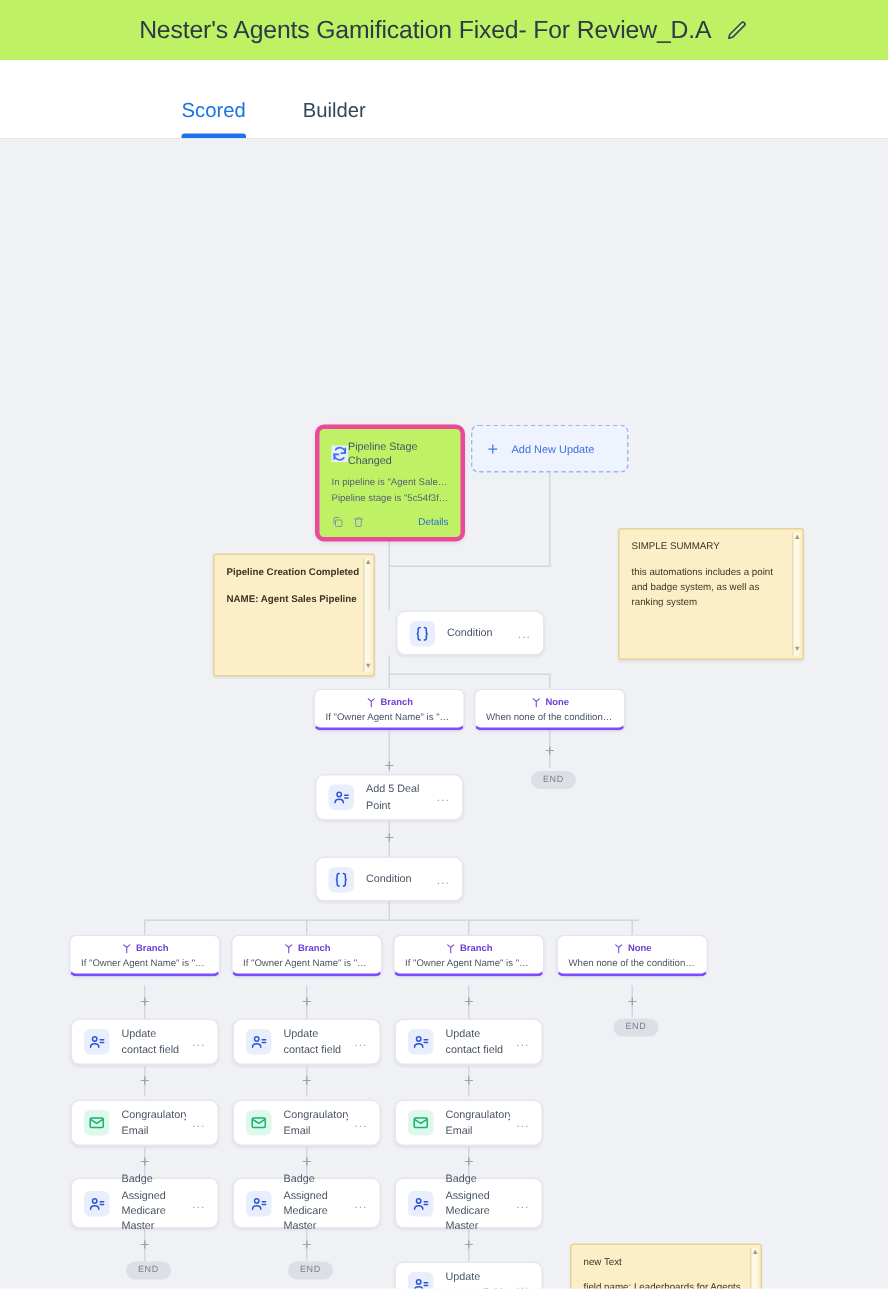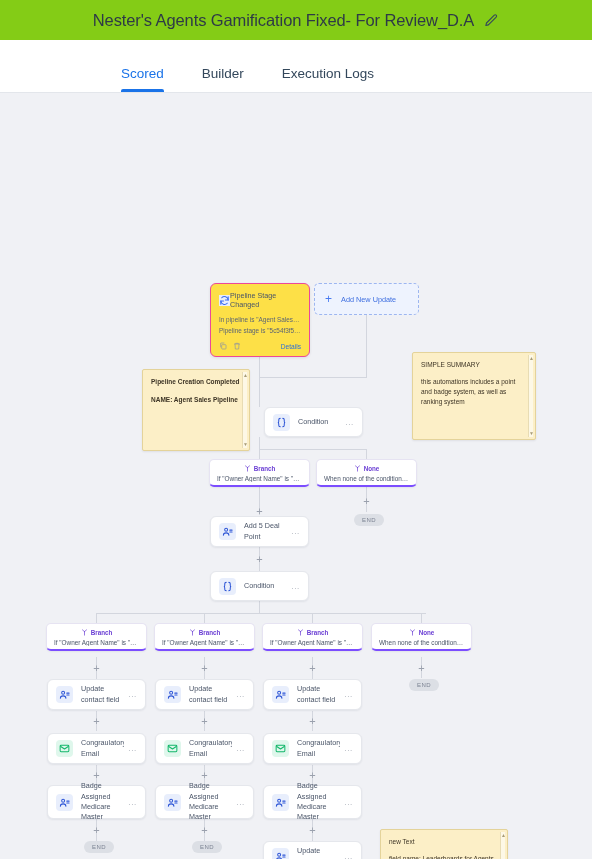--- a/index.html
+++ b/index.html
@@ -6,21 +6,21 @@
   html, body {
     width: 592px; height: 860px;
     font-family: "Liberation Sans", sans-serif;
     background: #ffffff;
     overflow: hidden;
   }
 
   
   .header {
     height: 40px;
-    background: #84cc16;
+    background: #bef264;
     display: flex; align-items: center; justify-content: center;
     gap: 10px;
   }
   .page-title {
     font-size: 16.5px; color: #2e3a47; font-weight: 400;
     letter-spacing: -0.1px;
   }
   .edit-icon { width: 15px; height: 15px; display: block; color: #33475b; cursor: pointer; }
 
   .tabbar {
@@ -87,21 +87,21 @@
     line-height: 1.45; overflow: hidden;
   }
   .node .dots {
     flex: 0 0 auto; font-size: 8px; color: #9aa0ad; letter-spacing: .7px;
     padding-left: 4px;
   }
 
   
   .trigger {
     position: absolute; z-index: 4;
-    background: #fde047; border: 1px solid #ec4899; border-radius: 6px;
+    background: #bef264; border: 3px solid #ec4899; border-radius: 6px;
     box-shadow: 0 1px 3px rgba(20,30,50,.09);
     padding: 7px 8px 6px;
   }
   .trigger .thead { display: flex; align-items: center; }
   .trigger .thead .lbl { font-size: 7.2px; color: #4a5568; }
   .trigger .tbody { margin-top: 6px; }
   .trigger .tbody p {
     font-size: 6.4px; color: #5b6474; line-height: 1.65;
     white-space: nowrap; overflow: hidden; text-overflow: ellipsis;
   }
@@ -184,21 +184,20 @@
 <div class="header">
   <div class="page-title">Nester's Agents Gamification Fixed- For Review_D.A</div>
   <svg class="edit-icon" viewBox="0 0 24 24" fill="none" stroke="currentColor" stroke-width="1.7" stroke-linecap="round" stroke-linejoin="round">
     <path d="M16.5 3.5a2.1 2.1 0 0 1 3 3L7 19l-4 1 1-4Z"></path>
   </svg>
 </div>
 
 <div class="tabbar">
   <div class="tab active">Scored</div>
   <div class="tab">Builder</div>
-  <div class="tab">Execution Logs</div>
 </div>
 
 <div class="canvas">
 
   <div class="edge v" style="left:259px; top:254px; height:30px;"></div>
   <div class="edge v" style="left:366px; top:222px; height:62px;"></div>
   <div class="edge h" style="left:259px; top:284px; width:108px;"></div>
   <div class="edge v" style="left:259px; top:284px; height:30px;"></div>
 
   <div class="edge v" style="left:259px; top:344px; height:12px;"></div>

